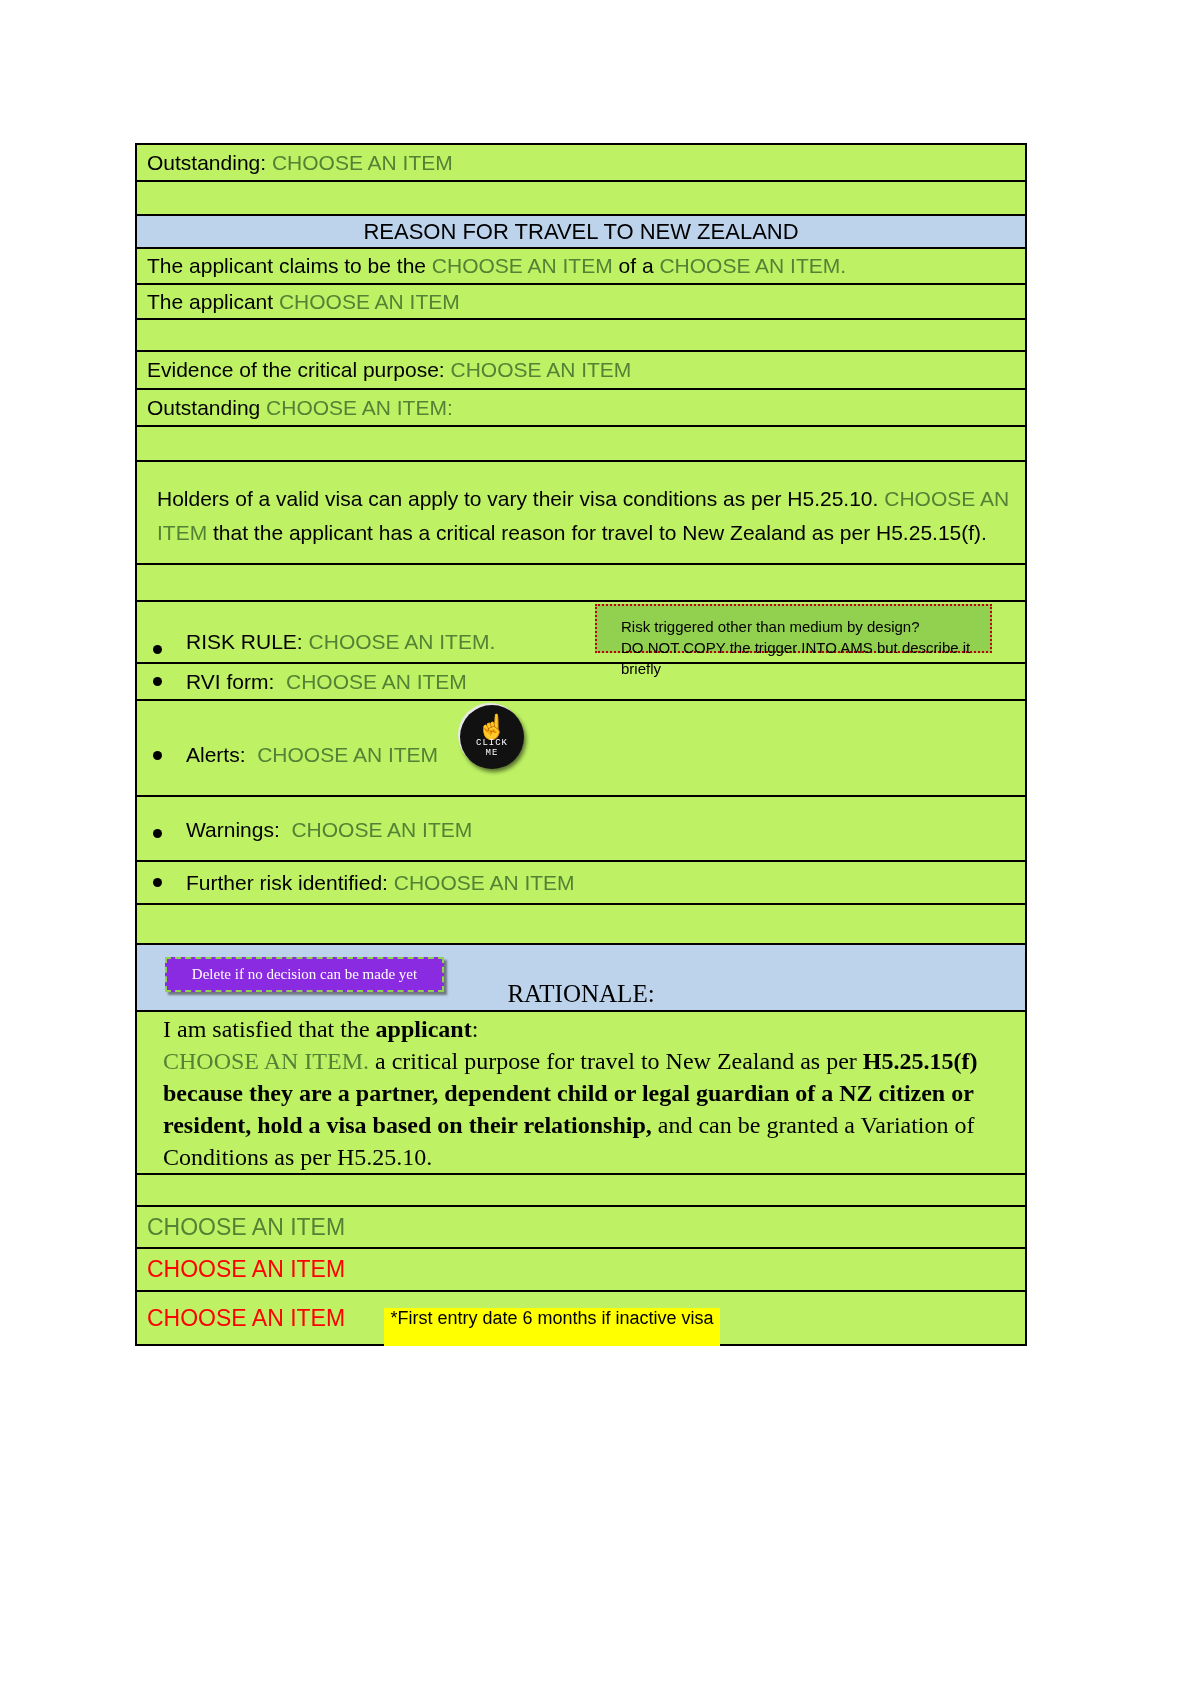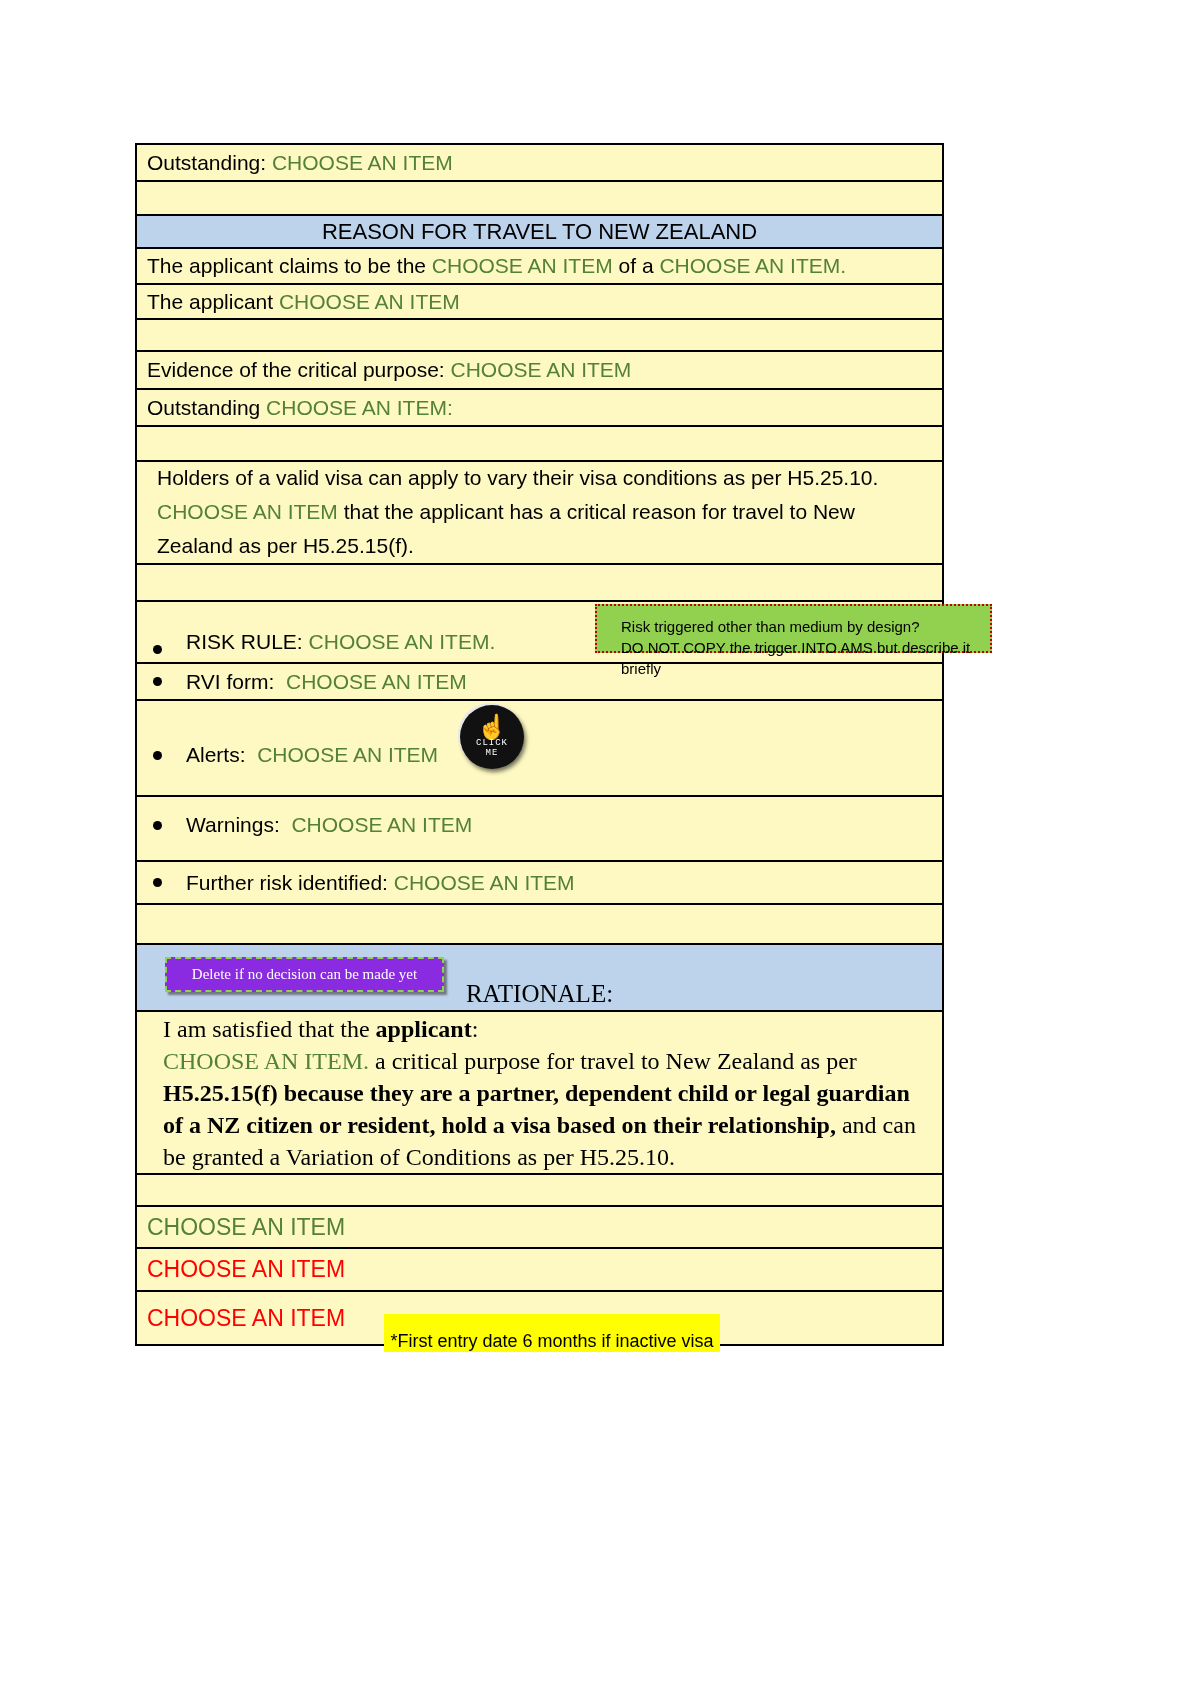--- a/index.html
+++ b/index.html
@@ -1,19 +1,19 @@
 <!DOCTYPE html>
 <html><head>
 <meta charset="utf-8">
 <style>
   html,body{margin:0;padding:0;background:#fff;}
   #page{position:relative;width:1190px;height:1684px;background:#ffffff;
         font-family:"Liberation Sans",sans-serif;color:#000;}
-  #doc-table{position:absolute;left:135px;top:143px;width:809px;
-             border:2px solid #000;box-sizing:border-box;background:#fef9c3;}
+  #doc-table{position:absolute;left:135px;top:143px;width:892px;
+             border:2px solid #000;box-sizing:border-box;background:#bef264;}
   .row{position:relative;box-sizing:border-box;border-bottom:2px solid #000;
        display:flex;align-items:center;padding-left:10px;font-size:21px;}
   .row:last-child{border-bottom:none;}
   .row.spacer{padding:0;}
   .hdr{justify-content:center;background:#BCD3EB;padding-left:0;}
   .hdr-sans{font-size:22px;}
   .hdr-serif{font-family:"Liberation Serif",serif;font-size:25px;}
   .seg{white-space:pre-wrap;}
   .green{color:#538135;}
   .red{color:#FF0000;font-size:23px;}
@@ -31,23 +31,23 @@
   .badge .btxt{color:#fff;font-family:"Liberation Mono",monospace;font-size:9px;
                line-height:10px;letter-spacing:1px;}
   .purple-note{position:absolute;left:28px;top:12px;width:279px;height:35px;
                background:#8A2BE2;border:2px dashed #92D050;box-sizing:border-box;
                color:#fff;font-size:15px;display:flex;align-items:center;
                justify-content:center;box-shadow:3px 3px 2px rgba(70,70,70,.65);}
   .rationale-hdr{flex-direction:column;justify-content:flex-end;padding-bottom:2px;}
   .serif-para{font-family:"Liberation Serif",serif;font-size:24px;line-height:32px;
               display:block;padding:6px 12px 0 10px;}
   .serif-para .seg{white-space:pre-wrap;}
-  .yellow-note{position:absolute;left:247px;top:22px;width:336px;height:38px;
+  .yellow-note{position:absolute;left:247px;top:16px;width:336px;height:38px;
                background:#FFFF00;color:#000;font-size:18px;display:flex;
-               align-items:flex-end;justify-content:center;}
+               align-items:flex-start;justify-content:center;}
 </style>
 </head>
 <body>
 
 <div id="page">
   <div id="doc-table">
 
     <div class="row" style="height:37px">
       <span class="seg">Outstanding: </span>
         <span class="seg green">CHOOSE AN ITEM</span>
@@ -78,21 +78,21 @@
         <span class="seg green">CHOOSE AN ITEM</span>
     </div>
 
     <div class="row" style="height:37px">
       <span class="seg">Outstanding </span>
         <span class="seg green">CHOOSE AN ITEM:</span>
     </div>
 
     <div class="row spacer" style="height:35px"></div>
 
-    <div class="row" style="height:103px;align-items:flex-end">
+    <div class="row" style="height:103px;align-items:center">
       <span class="para"><span class="seg">Holders of a valid visa can apply to vary their visa conditions as per H5.25.10. </span><span class="seg green">CHOOSE AN ITEM</span><span class="seg"> that the applicant has a critical reason for travel to New Zealand as per H5.25.15(f).</span></span>
     </div>
 
     <div class="row spacer" style="height:37px"></div>
 
 
     <div class="row bullet-row" style="height:62px;align-items:flex-end;padding-bottom:8px">
       <span class="dot"></span>
       <span class="seg">RISK RULE: </span>
         <span class="seg green">CHOOSE AN ITEM.</span>
@@ -109,21 +109,21 @@
       <span class="dot"></span>
       <span class="seg">Alerts:  </span>
         <span class="seg green">CHOOSE AN ITEM</span>
       <span class="badge">
         <span class="hand">☝</span>
         <span class="btxt">CLICK</span>
         <span class="btxt">ME</span>
       </span>
     </div>
 
-    <div class="row bullet-row" style="height:65px;align-items:flex-start;padding-top:16px">
+    <div class="row bullet-row" style="height:65px;align-items:center;padding-top:2px">
       <span class="dot" style="margin-top:8px"></span>
       <span class="seg">Warnings:  </span>
         <span class="seg green">CHOOSE AN ITEM</span>
     </div>
 
     <div class="row bullet-row" style="height:43px">
       <span class="dot"></span>
       <span class="seg">Further risk identified: </span>
         <span class="seg green">CHOOSE AN ITEM</span>
     </div>

